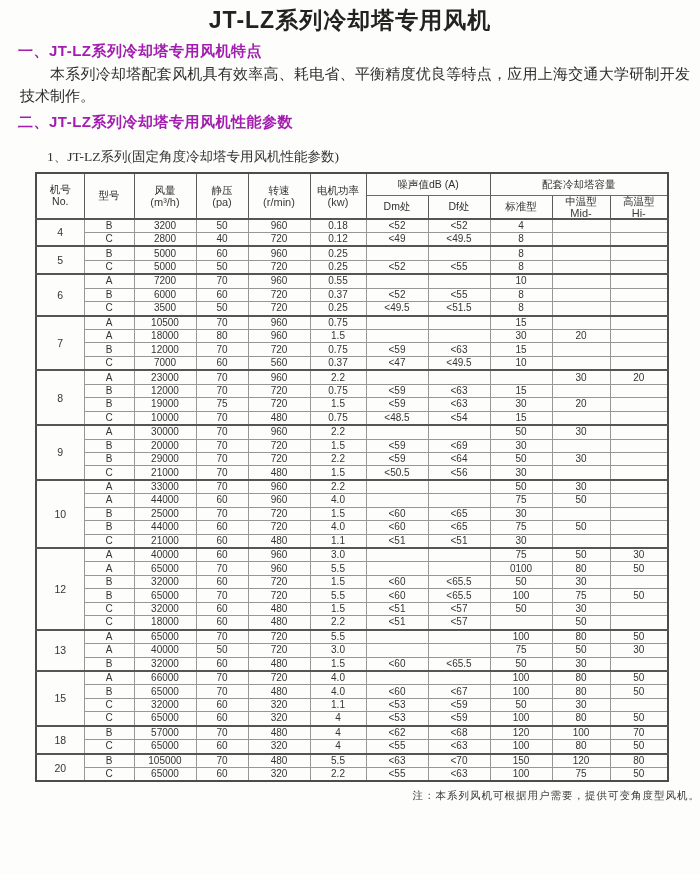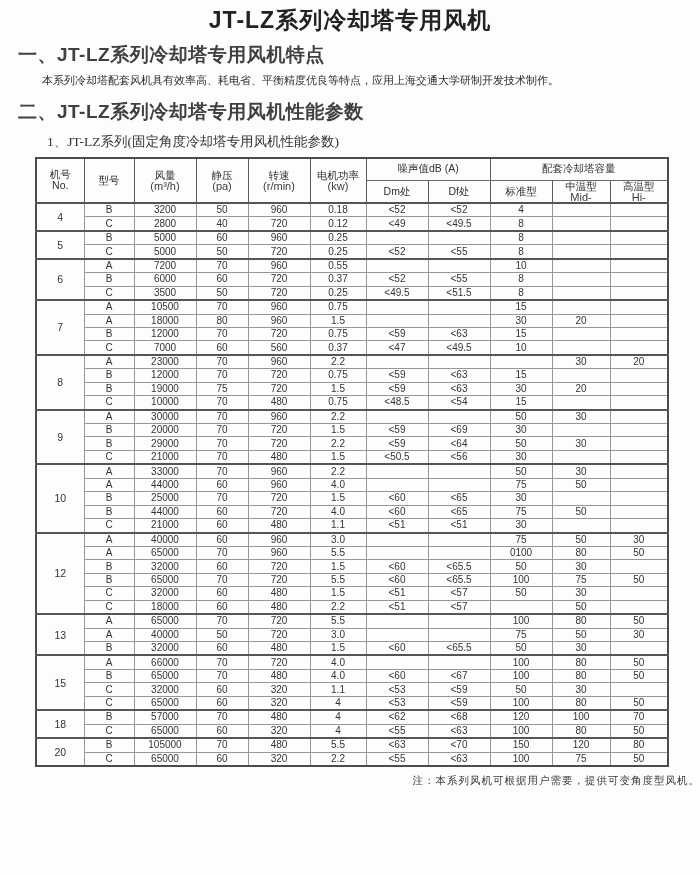--- a/index.html
+++ b/index.html
@@ -15,39 +15,39 @@
   .doc-title {
     text-align: center;
     font-size: 23px;
     font-weight: bold;
     letter-spacing: 1px;
     padding-top: 5px;
     margin: 0 0 4px 0;
     color: #222;
   }
   .sec-heading {
-    font-size: 19px;
+    font-size: 15px;
     font-weight: bold;
     margin: 6px 0 3px 18px;
-    color: #404040;
+    color: #a21caf;
     letter-spacing: 0.5px;
   }
   .body-para {
-    font-family: Liberation Mono, monospace;
-    font-size: 11px;
+    font-family: Liberation Serif, serif;
+    font-size: 15px;
     line-height: 21.5px;
     text-align: justify;
     text-indent: 2em;
     margin: 1px 10px 1px 20px;
     color: #2e2e2e;
   }
   .sub-heading {
     font-family: "Liberation Serif", serif;
     font-size: 13.5px;
-    margin: 8px 0 6px 47px;
+    margin: 16px 0 6px 47px;
     color: #333;
   }
 
   table.perf {
     border-collapse: collapse;
     table-layout: fixed;
     margin-left: 35px;
     width: 632px;
     color: #343434;
     padding-left: 28px;

